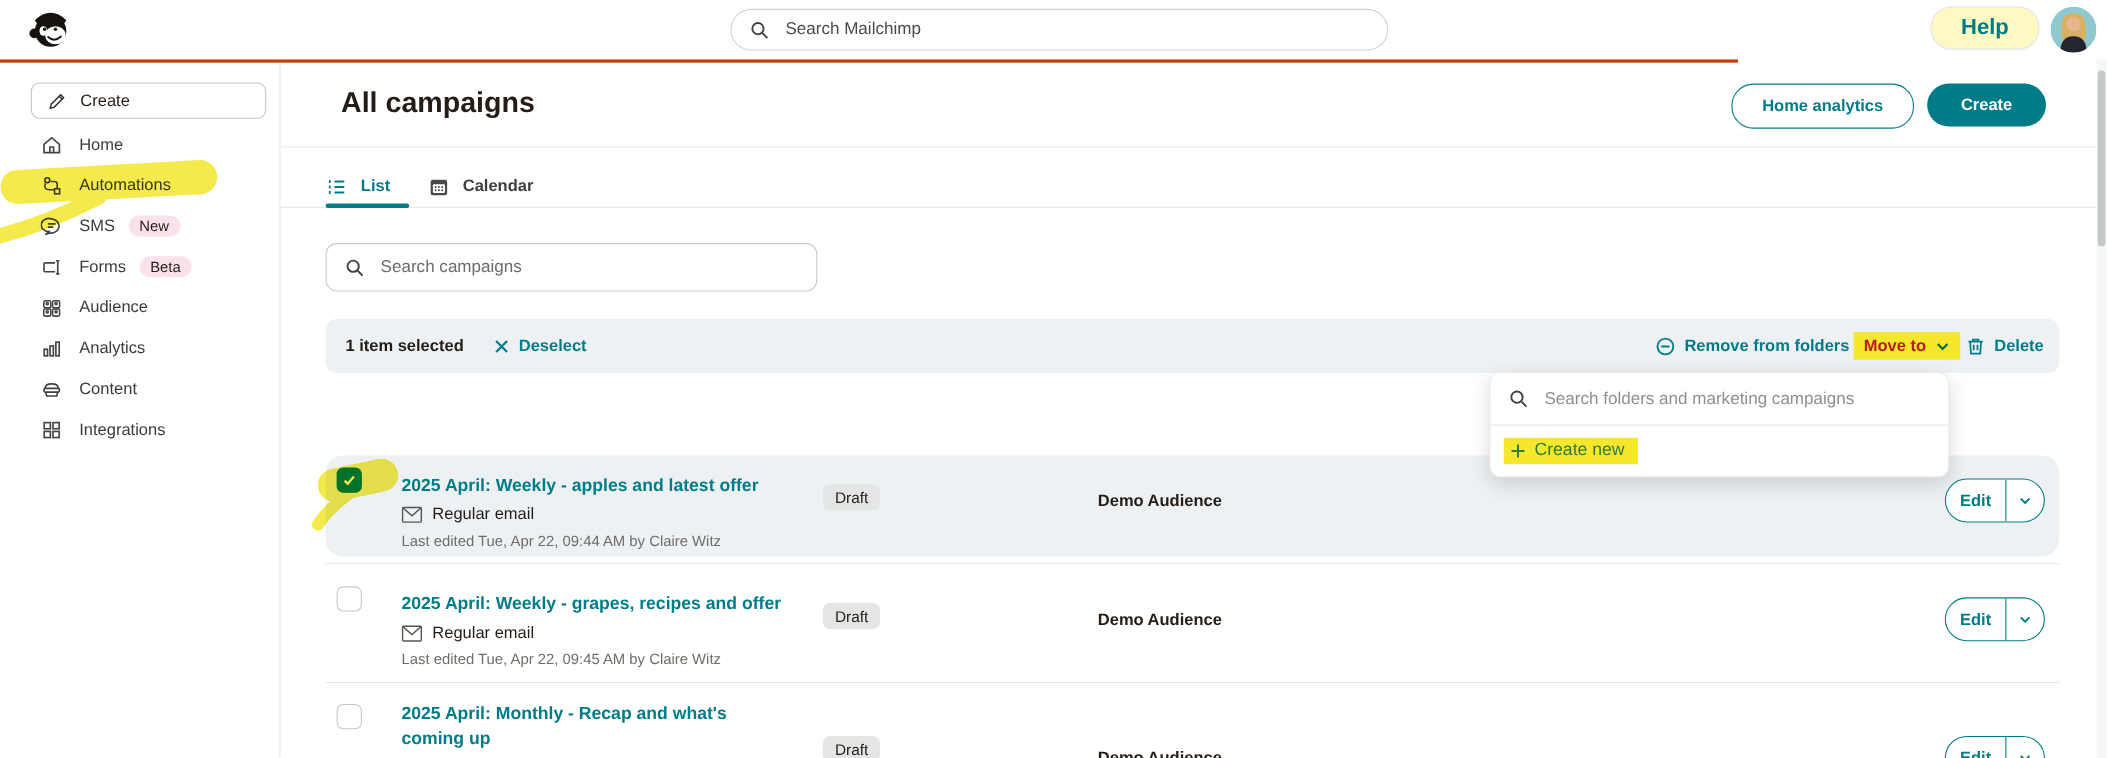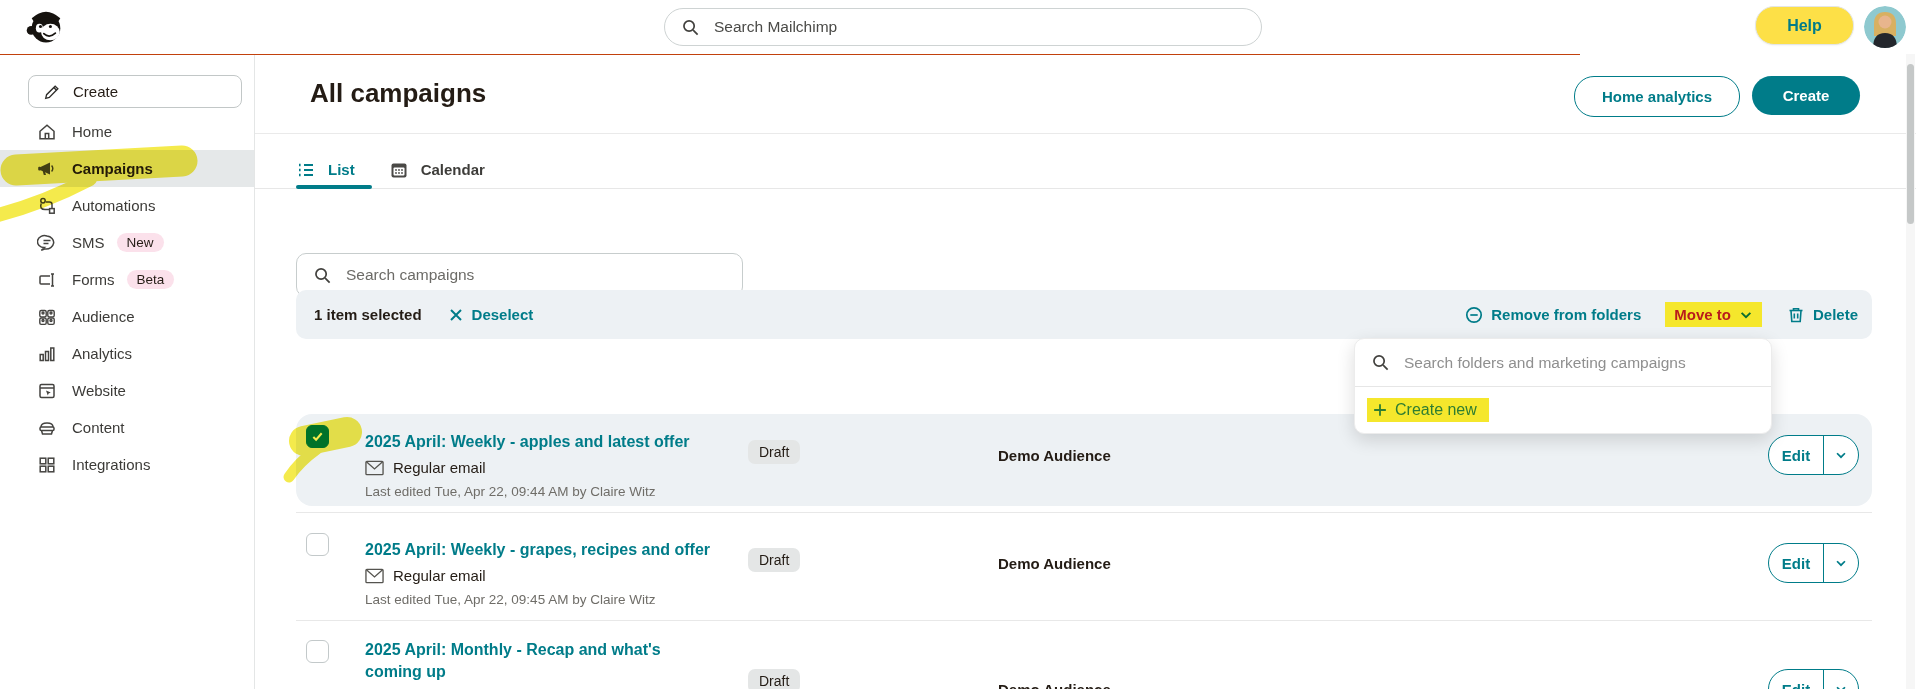--- a/index.html
+++ b/index.html
@@ -1,25 +1,25 @@
 <!DOCTYPE html>
 <html><head>
 <meta charset="utf-8">
 <style>
   html,body{margin:0;padding:0;background:#fff;font-family:"Liberation Sans",sans-serif;}
   .stage{position:relative;width:1916px;height:689px;overflow:hidden;background:#fff;color:#241c15;}
 
   
-  .topbar{position:absolute;left:0;top:0;width:1580px;height:54px;background:#fff;border-bottom:1px solid #c2410c;z-index:10;}
+  .topbar{position:absolute;left:0;top:0;width:1580px;height:54px;background:#fff;border-bottom:3px solid #c2410c;z-index:10;}
   .logo{position:absolute;left:24px;top:4px;width:44px;height:44px;cursor:pointer;}
   .topsearch{position:absolute;left:664px;top:8px;width:598px;height:38px;border:1px solid #ced3d3;border-radius:20px;display:flex;align-items:center;padding:0 16px;box-sizing:border-box;background:#fff;}
   .topsearch svg{flex:0 0 auto;margin-right:12px;}
   .topsearch input{border:none;outline:none;flex:1;font-size:15.5px;font-family:"Liberation Sans",sans-serif;color:#241c15;background:transparent;}
   .topsearch input::placeholder{color:#4a4a47;opacity:1;}
-  .help-btn{position:absolute;left:1755px;top:6px;width:97px;height:37px;border:1px solid #e4e6e6;border-radius:19px;background:#fde047;color:#007c89;font-weight:bold;font-size:16px;display:flex;align-items:center;justify-content:center;cursor:pointer;box-shadow:0 1px 2px rgba(0,0,0,.04);}
+  .help-btn{position:absolute;left:1755px;top:6px;width:97px;height:37px;border:1px solid #e4e6e6;border-radius:19px;background:#fef9c3;color:#007c89;font-weight:bold;font-size:20px;display:flex;align-items:center;justify-content:center;cursor:pointer;box-shadow:0 1px 2px rgba(0,0,0,.04);}
   .avatar{position:absolute;left:1864px;top:6px;width:42px;height:42px;border-radius:50%;overflow:hidden;cursor:pointer;}
 
   
   .sidebar{position:absolute;left:0;top:54px;width:254px;height:635px;background:#fff;border-right:1px solid #e4e6e6;z-index:5;}
   .create-btn{position:absolute;left:28px;top:21px;width:214px;height:33px;border:1px solid #c2c7c7;border-radius:8px;background:#fff;display:flex;align-items:center;padding-left:14px;box-sizing:border-box;font-size:15px;color:#241c15;cursor:pointer;}
   .create-btn svg{margin-right:12px;}
   .nav{position:absolute;left:0;top:59px;width:254px;}
   .nav-item{position:relative;height:37px;display:flex;align-items:center;padding-left:36px;font-size:15px;color:#3c3b38;cursor:pointer;}
   .nav-item .nicon{width:22px;height:22px;display:flex;align-items:center;justify-content:center;margin-right:14px;color:#444340;}
   .nav-item.selected{background:#e5e8e9;font-weight:bold;color:#241c15;}
@@ -30,31 +30,31 @@
   .page-title{position:absolute;left:56px;top:24px;font-size:26px;font-weight:bold;color:#241c15;}
   .btn-outline{position:absolute;left:1320px;top:22px;width:164px;height:39px;border:1.5px solid #007c89;border-radius:20px;background:#fff;color:#007c89;font-weight:bold;font-size:15px;display:flex;align-items:center;justify-content:center;cursor:pointer;}
   .btn-solid{position:absolute;left:1498px;top:22px;width:108px;height:39px;border:none;border-radius:20px;background:#007c89;color:#fff;font-weight:bold;font-size:15px;display:flex;align-items:center;justify-content:center;cursor:pointer;}
   .header-divider{position:absolute;left:0;top:79px;width:1662px;height:1px;background:#eaeaea;}
   .tabs{position:absolute;left:42px;top:96px;height:39px;display:flex;align-items:center;gap:34px;}
   .tab{display:flex;align-items:center;gap:12px;font-size:15px;font-weight:bold;cursor:pointer;}
   .tab.active{color:#007c89;}
   .tab.inactive{color:#3e3d3a;}
   .tabs-underline-row{position:absolute;left:0;top:134px;width:1662px;height:1px;background:#e7e7e7;}
   .tab-indicator{position:absolute;left:42px;top:131px;width:76px;height:4px;background:#007c89;border-radius:2px;}
-  .camp-search{position:absolute;left:42px;top:167px;width:447px;height:44px;border:1px solid #c7cdcd;border-radius:10px;display:flex;align-items:center;padding:0 16px;box-sizing:border-box;background:#fff;margin-top:32px;}
+  .camp-search{position:absolute;left:42px;top:167px;width:447px;height:44px;border:1px solid #c7cdcd;border-radius:10px;display:flex;align-items:center;padding:0 16px;box-sizing:border-box;background:#fff;}
   .camp-search svg{margin-right:12px;}
   .camp-search input{border:none;outline:none;flex:1;font-size:15.5px;font-family:"Liberation Sans",sans-serif;color:#241c15;background:transparent;}
   .camp-search input::placeholder{color:#6c6b67;opacity:1;}
 
   
   .selbar{position:absolute;left:42px;top:236px;width:1576px;height:49px;background:#edf1f4;border-radius:10px;display:flex;align-items:center;z-index:2;}
   .selbar-left{display:flex;align-items:center;padding-left:18px;gap:26px;}
   .sel-count{font-size:15px;font-weight:bold;color:#241c15;}
   .sel-deselect{display:flex;align-items:center;gap:8px;color:#007c89;font-size:15px;font-weight:bold;cursor:pointer;}
-  .selbar-right{position:absolute;right:14px;display:flex;align-items:center;gap:24px;}
+  .selbar-right{position:absolute;right:14px;display:flex;align-items:center;gap:4px;}
   .sel-action{display:flex;align-items:center;gap:7px;color:#007c89;font-size:15px;font-weight:bold;cursor:pointer;}
   .moveto{background:#f5e72c;color:#b91c1c;padding:4px 9px;display:flex;align-items:center;gap:8px;font-size:15px;font-weight:bold;cursor:pointer;}
 
   
   .dropdown{position:absolute;left:1100px;top:284px;width:418px;height:96px;background:#fff;border:1px solid #ececec;border-radius:10px;box-shadow:0 6px 18px rgba(0,0,0,.14);z-index:30;box-sizing:border-box;}
   .dd-search{display:flex;align-items:center;height:47px;padding:0 16px;border-bottom:1px solid #e6e6e6;}
   .dd-search svg{margin-right:12px;}
   .dd-search input{border:none;outline:none;flex:1;font-size:15.5px;font-family:"Liberation Sans",sans-serif;color:#241c15;background:transparent;}
   .dd-search input::placeholder{color:#8f8f8f;opacity:1;}
   .dd-create{display:flex;align-items:center;height:46px;padding:0 12px;cursor:pointer;}
@@ -139,31 +139,20 @@
     <div class="nav">
       <div class="nav-item">
         <span class="nicon">
             <svg width="20" height="20" viewBox="0 0 20 20" fill="none" stroke="currentColor" stroke-width="1.5">
               <path d="M3 9.3 L10 3.2 L17 9.3 V16.8 H3 Z"></path>
               <path d="M8.3 16.8 V11.6 H11.7 V16.8"></path>
             </svg>
           </span>
         <span>Home</span>
       </div>
-      <div class="nav-item selected">
-        <span class="nicon">
-            <svg width="20" height="20" viewBox="0 0 20 20">
-              <path d="M2.5 8.5 L13 3.5 V15.5 L2.5 10.7 Z" fill="currentColor"></path>
-              <rect x="1.2" y="7.8" width="2.6" height="3.6" rx="1" fill="currentColor"></rect>
-              <path d="M5.6 11.5 L6.8 16 H9 L7.8 12.2 Z" fill="currentColor"></path>
-              <path d="M14.6 6.5 Q17 9.5 14.6 12.5" stroke="currentColor" stroke-width="1.4" fill="none"></path>
-            </svg>
-          </span>
-        <span>Campaigns</span>
-      </div>
       <div class="nav-item">
         <span class="nicon">
             <svg width="20" height="20" viewBox="0 0 20 20" fill="none" stroke="currentColor" stroke-width="1.5">
               <circle cx="6" cy="4.8" r="2.2"></circle>
               <rect x="12.6" y="12.6" width="4.6" height="4.6"></rect>
               <path d="M4.2 7.5 Q2.2 13.5 8 13.5 H12"></path>
               <path d="M15 12 V8.5 Q15 6 12.5 6 H9"></path>
             </svg>
           </span>
         <span>Automations</span>
@@ -205,30 +194,20 @@
       </div>
       <div class="nav-item">
         <span class="nicon">
             <svg width="20" height="20" viewBox="0 0 20 20" fill="none" stroke="currentColor" stroke-width="1.5">
               <rect x="3.2" y="10.5" width="3" height="6"></rect>
               <rect x="8.5" y="7.5" width="3" height="9"></rect>
               <rect x="13.8" y="4" width="3" height="12.5"></rect>
             </svg>
           </span>
         <span>Analytics</span>
-      </div>
-      <div class="nav-item">
-        <span class="nicon">
-            <svg width="20" height="20" viewBox="0 0 20 20" fill="none" stroke="currentColor" stroke-width="1.5">
-              <rect x="3" y="3.5" width="14" height="13" rx="1.5"></rect>
-              <path d="M3 7 H17"></path>
-              <path d="M9 9.5 L13.8 11.6 L11.6 12.4 L10.8 14.6 Z" fill="currentColor" stroke="none"></path>
-            </svg>
-          </span>
-        <span>Website</span>
       </div>
       <div class="nav-item">
         <span class="nicon">
             <svg width="20" height="20" viewBox="0 0 20 20" fill="none" stroke="currentColor" stroke-width="1.5">
               <path d="M4 9 Q4 5 10 5 Q16 5 16 9"></path>
               <rect x="3" y="9" width="14" height="3.5" rx="1.2"></rect>
               <path d="M4.5 12.5 L5.5 16 H14.5 L15.5 12.5"></path>
             </svg>
           </span>
         <span>Content</span>

